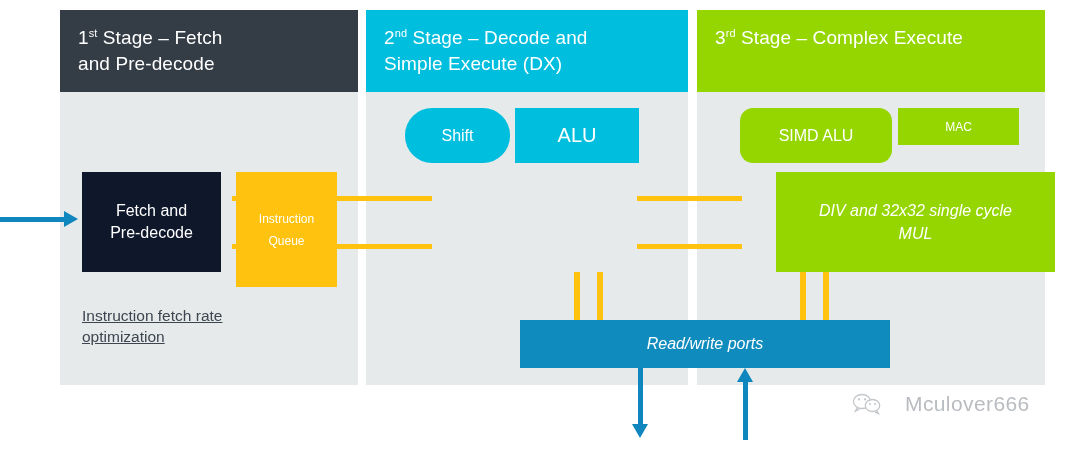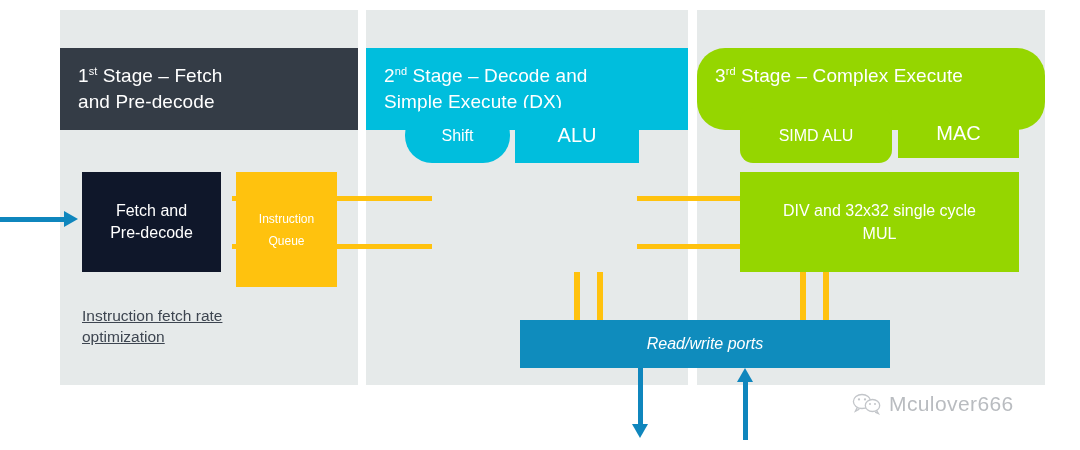--- a/index.html
+++ b/index.html
@@ -28,21 +28,20 @@
     position: absolute;
     left: 0;
     top: 0;
     right: 0;
     color: #ffffff;
     font-size: 19px;
     line-height: 26px;
     box-sizing: border-box;
     padding: 15px 0 0 18px;
     letter-spacing: 0.1px;
-    margin-top: 38px;
   }
   .panel-header sup {
     font-size: 11px;
     vertical-align: super;
     line-height: 0;
   }
   .block {
     position: absolute;
     display: flex;
     align-items: center;
@@ -73,21 +72,21 @@
   }
   .arrow-head {
     position: absolute;
     width: 0;
     height: 0;
   }
   .watermark {
     position: absolute;
     display: flex;
     align-items: flex-start;
-    gap: 7px;
+    gap: 23px;
     color: #b9bcc0;
     font-size: 21px;
     letter-spacing: 0.4px;
   }
 </style>
 </head>
 <body>
 
 <div id="stage">
 
@@ -99,21 +98,21 @@
   </div>
 
   <div class="panel" style="left:366px; top:10px; width:322px; height:375px;">
     <div class="panel-header" style="height:82px; background:#00bedd;">
       <div><span>2</span><sup>nd</sup><span> Stage – Decode and</span></div>
       <div>Simple Execute (DX)</div>
     </div>
   </div>
 
   <div class="panel" style="left:697px; top:10px; width:348px; height:375px;">
-    <div class="panel-header" style="height:82px; background:#95d600;border-radius:28px;">
+    <div class="panel-header" style="height:82px; background:#95d600;">
       <div><span>3</span><sup>rd</sup><span> Stage – Complex Execute</span></div>
     </div>
   </div>
 
   <div class="conn" style="left:232px; top:196px; width:200px; height:5px;"></div>
   <div class="conn" style="left:232px; top:244px; width:200px; height:5px;"></div>
 
   <div class="conn" style="left:637px; top:196px; width:105px; height:5px;"></div>
   <div class="conn" style="left:637px; top:244px; width:105px; height:5px;"></div>
 
@@ -147,25 +146,25 @@
 
   <div class="block" style="left:515px; top:108px; width:124px; height:55px; background:#00bedd; font-size:20px;">
     <span class="block-label">ALU</span>
   </div>
 
 
   <div class="block" style="left:740px; top:108px; width:152px; height:55px; background:#95d600; font-size:16px;border-radius:13px;">
     <span class="block-label">SIMD ALU</span>
   </div>
 
-  <div class="block" style="left:898px; top:108px; width:121px; height:50px; background:#95d600; font-size:20px;">
+  <div class="block" style="left:898px; top:108px; width:121px; height:37px; background:#95d600; font-size:12px;">
     <span class="block-label">MAC</span>
   </div>
 
-  <div class="block" style="left:740px; top:172px; width:279px; height:100px; background:#95d600; font-size:16px; line-height:23px;">
+  <div class="block" style="left:776px; top:172px; width:279px; height:100px; background:#95d600; font-size:16px; line-height:23px;font-style:italic;">
     <span class="block-label">
       <span>DIV and 32x32 single cycle</span><br>
       <span>MUL</span>
     </span>
   </div>
 
   <div class="block" style="left:520px; top:320px; width:370px; height:48px; background:#0f8cbd; font-size:16px;font-style:italic;">
     <span class="block-label">Read/write ports</span>
   </div>
 

